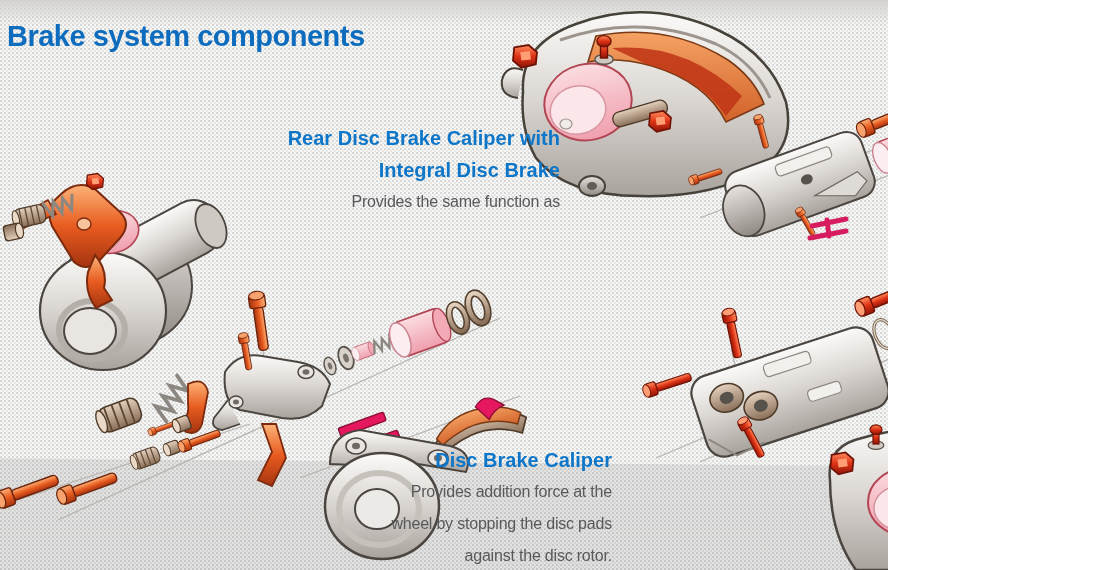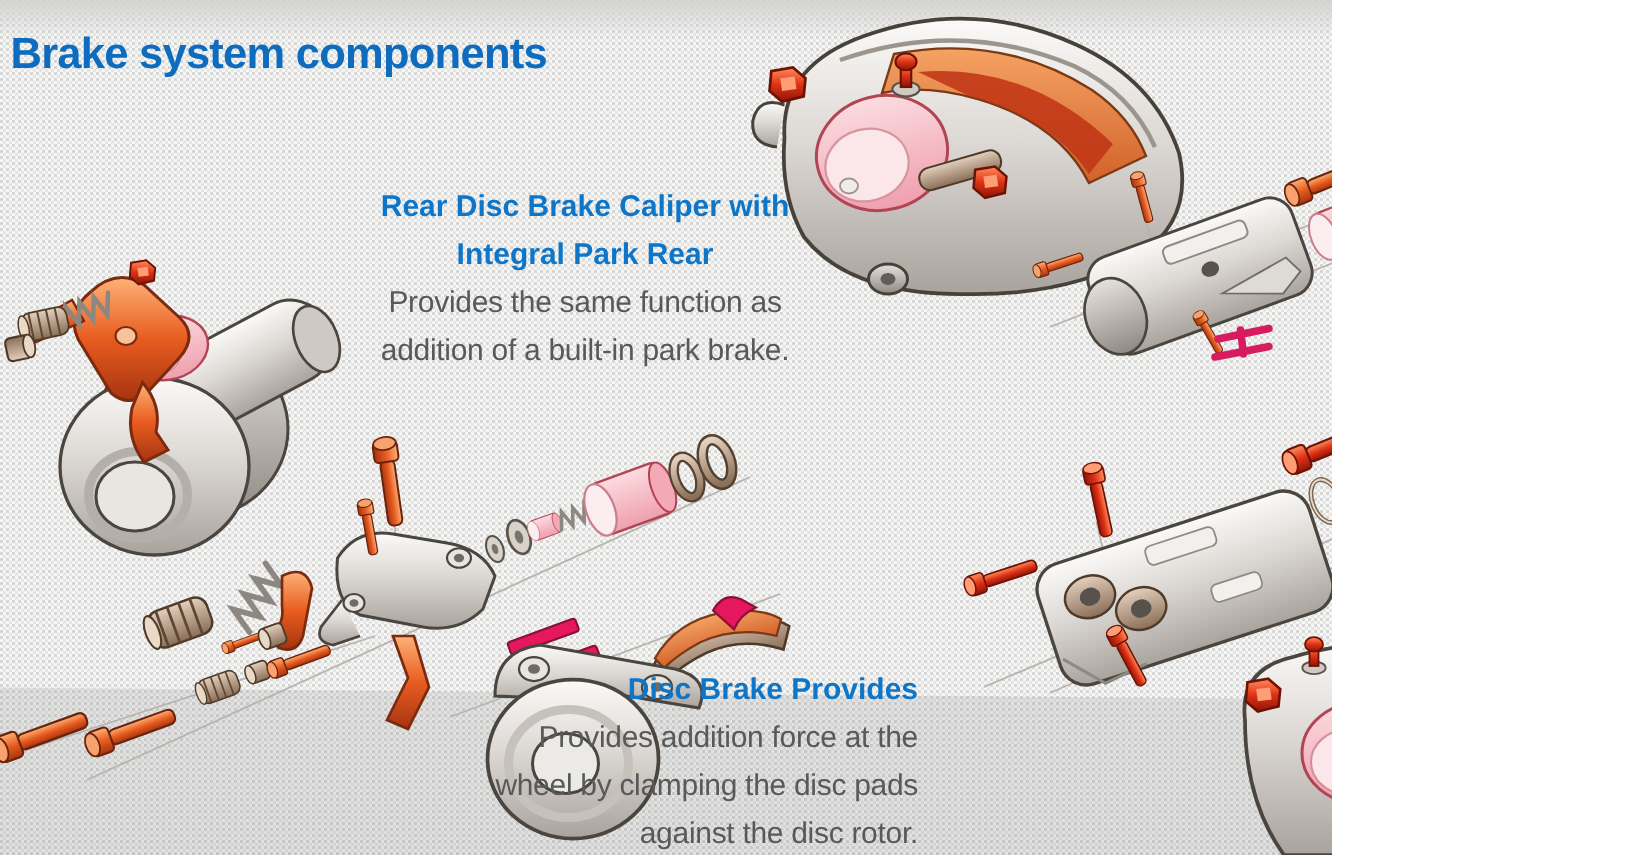--- a/index.html
+++ b/index.html
@@ -19,23 +19,23 @@
     background:linear-gradient(rgba(120,120,120,.10), rgba(120,120,120,.17));
     clip-path:polygon(0 80.4%, 100% 81.8%, 100% 100%, 0 100%);pointer-events:none}
   .art{position:absolute;left:0;top:0;width:1100px;height:570px}
   .title{
     position:absolute;left:7px;top:20px;
     font-size:29px;font-weight:bold;letter-spacing:-0.5px;
     color:var(--title-blue,#0d6cbe);
   }
   .callout{position:absolute}
   .callout .h{font-size:20px;font-weight:bold;line-height:32px;color:var(--heading-blue,#0e76c8)}
-  .callout .b{font-size:20px;line-height:32px;color:var(--body-gray,#58595b);letter-spacing:-0.2px}
+  .callout .b{font-size:16px;line-height:32px;color:var(--body-gray,#58595b);letter-spacing:-0.2px}
   .callout span{display:block}
-  .callout-rear{left:220px;top:122px;width:340px;text-align:center}
+  .callout-rear{left:220px;top:122px;width:340px;text-align:right}
   .callout-disc{top:444px;right:276px;width:360px;text-align:right}
 </style>
 </head>
 <body>
 
 <div class="stage">
   <div class="top-fade"></div>
   <div class="bottom-band"></div>
 
   <svg class="art" viewBox="0 0 1100 570">
@@ -296,31 +296,30 @@
         <ellipse cx="377" cy="509" rx="22" ry="20" fill="#eceae7" stroke="#4b4540" stroke-width="2"></ellipse>
       </g>
     </g>
   </svg>
 
   <h1 class="title">Brake system components</h1>
 
   <div class="callout callout-rear">
     <div class="h">
       <span>Rear Disc Brake Caliper with</span>
-      <span>Integral Park Rear</span>
+      <span>Integral Disc Brake</span>
     </div>
     <div class="b">
       <span>Provides the same function as</span>
-      <span>addition of a built-in park brake.</span>
     </div>
   </div>
 
   <div class="callout callout-disc">
     <div class="h">
-      <span>Disc Brake Provides</span>
+      <span>Disc Brake Caliper</span>
     </div>
     <div class="b">
       <span>Provides addition force at the</span>
-      <span>wheel by clamping the disc pads</span>
+      <span>wheel by stopping the disc pads</span>
       <span>against the disc rotor.</span>
     </div>
   </div>
 </div>
 
 </body></html>

